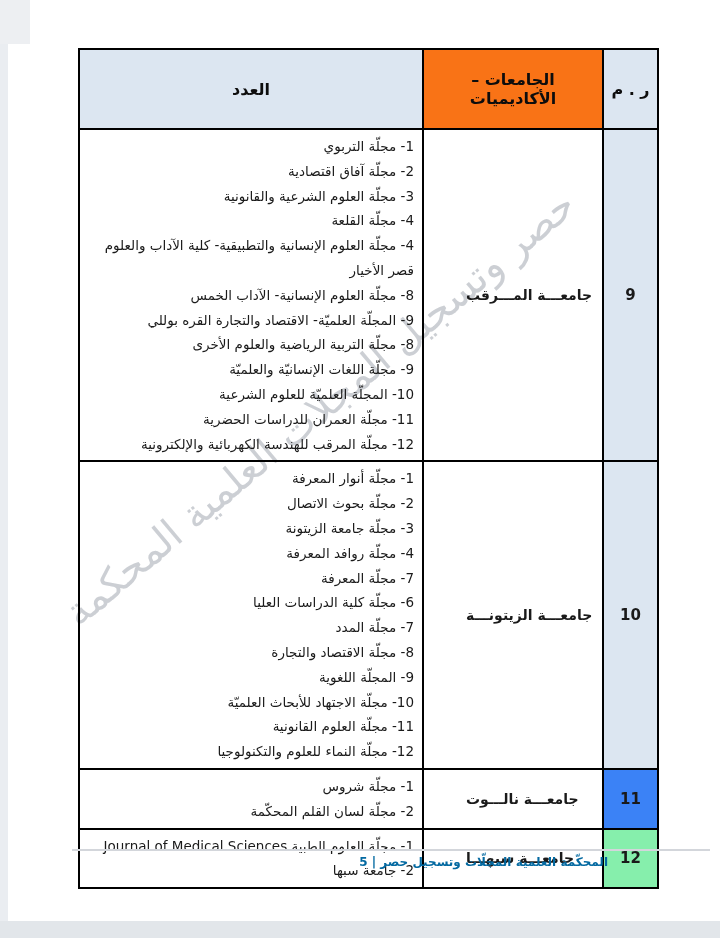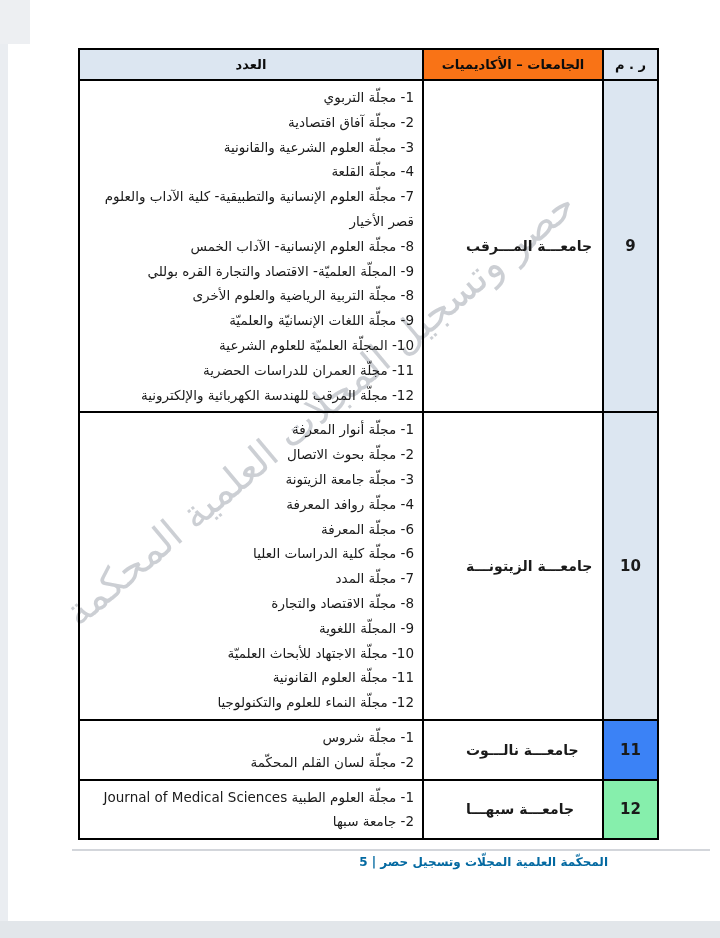--- a/index.html
+++ b/index.html
@@ -24,21 +24,21 @@
   }
 
   
   table.journals{
     position:absolute;top:48px;left:78px;width:579px;
     border-collapse:collapse;direction:rtl;z-index:2;
     table-layout:fixed;
   }
   table.journals th,table.journals td{border:2px solid #000;}
   table.journals th{
-    height:25px;font-size:13px;font-weight:bold;padding:2px 4px;
+    height:25px;font-size:16px;font-weight:bold;padding:20px 4px;
     text-align:center;color:#0d0d0d;
   }
   col.c-num{width:55px;}
   col.c-uni{width:180px;}
   col.c-j{width:344px;}
   td.cell-num{
     text-align:center;vertical-align:middle;
     font-weight:bold;font-size:15px;
   }
   td.cell-uni{
@@ -83,39 +83,39 @@
   </thead>
   <tbody>
     <tr>
       <td class="cell-num" style="background: rgb(220, 230, 241);">9</td>
       <td class="cell-uni">جامعـــة المـــرقب</td>
       <td class="cell-journals">
           <div class="journal-item">1- مجلّة التربوي</div>
           <div class="journal-item">2- مجلّة آفاق اقتصادية</div>
           <div class="journal-item">3- مجلّة العلوم الشرعية والقانونية</div>
           <div class="journal-item">4- مجلّة القلعة</div>
-          <div class="journal-item">7- مجلّة العلوم الإنسانية والتطبيقية- كلية الآداب والعلوم قصر الأخيار</div>
+          <div class="journal-item">4- مجلّة العلوم الإنسانية والتطبيقية- كلية الآداب والعلوم قصر الأخيار</div>
           <div class="journal-item">8- مجلّة العلوم الإنسانية- الآداب الخمس</div>
           <div class="journal-item">9- المجلّة العلميّة- الاقتصاد والتجارة القره بوللي</div>
           <div class="journal-item">8- مجلّة التربية الرياضية والعلوم الأخرى</div>
           <div class="journal-item">9- مجلّة اللغات الإنسانيّة والعلميّة</div>
           <div class="journal-item">10- المجلّة العلميّة للعلوم الشرعية</div>
           <div class="journal-item">11- مجلّة العمران للدراسات الحضرية</div>
           <div class="journal-item">12- مجلّة المرقب للهندسة الكهربائية والإلكترونية</div>
         </td>
     </tr>
     <tr>
       <td class="cell-num" style="background: rgb(220, 230, 241);">10</td>
       <td class="cell-uni">جامعـــة الزيتونـــة</td>
       <td class="cell-journals">
           <div class="journal-item">1- مجلّة أنوار المعرفة</div>
           <div class="journal-item">2- مجلّة بحوث الاتصال</div>
           <div class="journal-item">3- مجلّة جامعة الزيتونة</div>
           <div class="journal-item">4- مجلّة روافد المعرفة</div>
-          <div class="journal-item">6- مجلّة المعرفة</div>
+          <div class="journal-item">7- مجلّة المعرفة</div>
           <div class="journal-item">6- مجلّة كلية الدراسات العليا</div>
           <div class="journal-item">7- مجلّة المدد</div>
           <div class="journal-item">8- مجلّة الاقتصاد والتجارة</div>
           <div class="journal-item">9- المجلّة اللغوية</div>
           <div class="journal-item">10- مجلّة الاجتهاد للأبحاث العلميّة</div>
           <div class="journal-item">11- مجلّة العلوم القانونية</div>
           <div class="journal-item">12- مجلّة النماء للعلوم والتكنولوجيا</div>
         </td>
     </tr>
     <tr>

